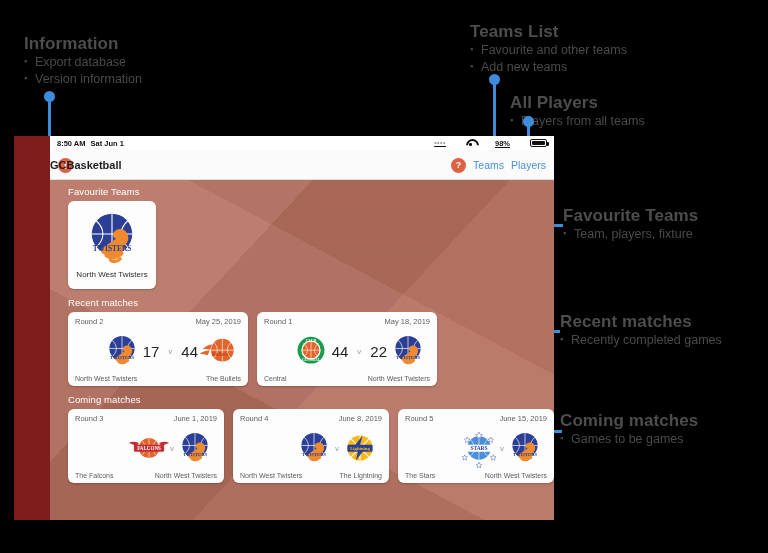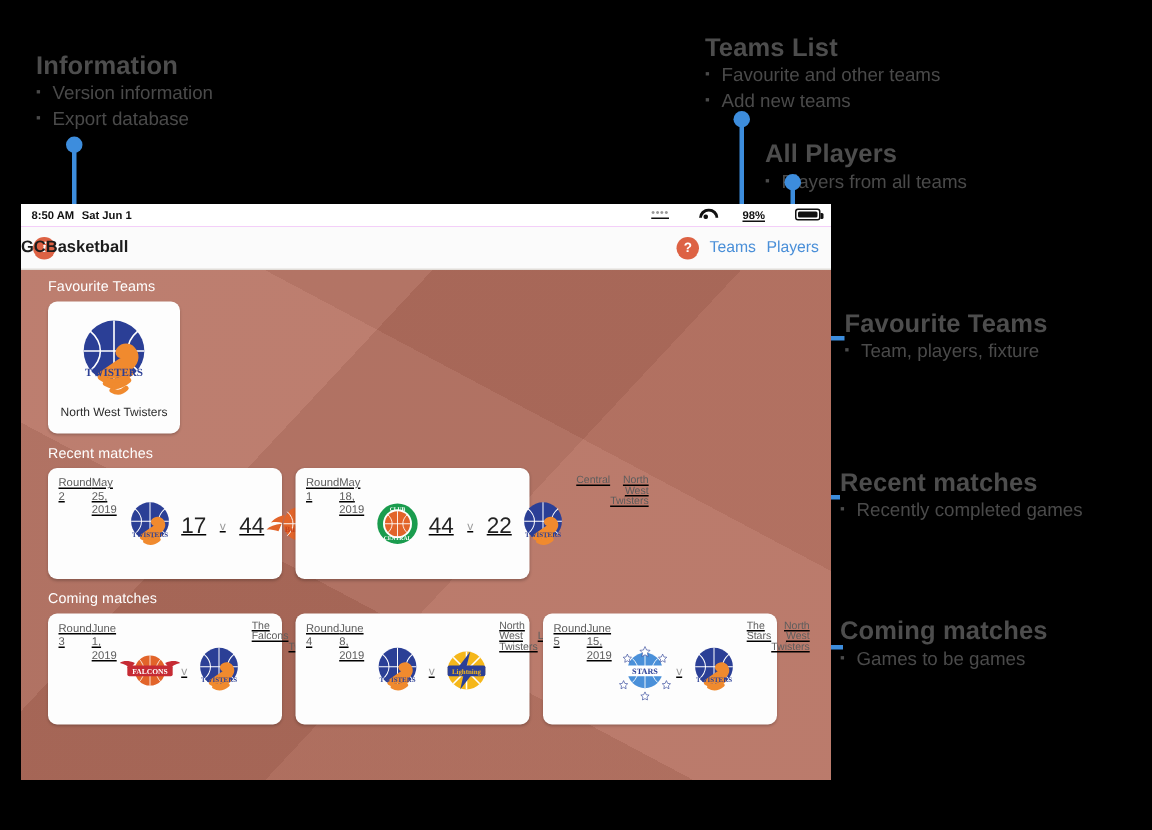--- a/index.html
+++ b/index.html
@@ -29,22 +29,23 @@
   .leader.vert { width: 3px; }
   .leader.horz { height: 3px; }
   .dot {
     position: absolute; width: 11px; height: 11px;
     border-radius: 50%; background: #3d8ddd;
   }
 
   
   #device {
     position: absolute; left: 14px; top: 136px;
-    width: 540px; height: 384px; background: #d946ef;
+    width: 540px; height: 384px; background: #7f1d1d;
     overflow: hidden;
+    padding-left: 36px;
   }
 
   
   .statusbar {
     height: 15px; background: #fff; display: flex; align-items: center;
     padding: 0 7px; font-size: 7.5px; color: #111; font-weight: bold;
   }
   .sb-left { display: flex; gap: 5px; align-items: center; }
   .sb-right { margin-left: auto; display: flex; gap: 20px; align-items: flex-start; text-decoration: underline; }
   .sb-dots { letter-spacing: .5px; color: #9a9a9a; font-size: 7px; }
@@ -107,41 +108,41 @@
   }
 
   
   .fav-row { position: relative; padding: 0 0 2px 18px; display: flex; }
   .fav-card { width: 88px; height: 88px; padding: 5px 4px 0; text-align: center; }
   .fav-logo { width: 68px; height: 62px; margin: 1px auto 0; }
   .fav-name { font-size: 8px; color: #2c2c2c; margin-top: 1px; }
 
   
   .match-row { position: relative; display: flex; gap: 9px; padding: 0 0 2px 18px; }
-  .match-card { width: 156px; height: 74px; padding: 5px 7px 4px; display: flex; flex-direction: row; text-decoration: underline; }
+  .match-card { width: 180px; height: 74px; padding: 5px 7px 4px; display: flex; flex-direction: column; }
   .mc-top { display: flex; justify-content: space-between; font-size: 7.5px; color: #5d5d5d; }
   .mc-mid { flex: 1; display: flex; align-items: center; justify-content: flex-end; padding: 1px 1px 0; }
   .mc-logo { width: 42px; height: 40px; flex: 0 0 auto; }
   .mc-score { font-size: 15px; color: #232323; font-weight: normal; }
   .mc-v { font-size: 8px; color: #9b9b9b; }
   .mc-center { display: flex; align-items: center; gap: 9px; }
   .mc-bot { display: flex; justify-content: space-between; font-size: 7px; color: #5d5d5d; }
   .mc-bot span { max-width: 80px; }
   .mc-bot .r { text-align: right; }
   svg { display: block; }
 </style>
 </head>
 <body>
 
 <div id="page">
 
   <div class="callout" style="left:24px; top:34px;">
     <div class="c-title">Information</div>
+    <div class="c-item">Export database</div>
     <div class="c-item">Version information</div>
-    <div class="c-item">Export database</div>
   </div>
   <div class="leader vert" style="left:48px; top:95px; height:48px;"></div>
   <div class="dot" style="left:44px; top:91px;"></div>
 
   <div class="callout" style="left:470px; top:22px;">
     <div class="c-title">Teams List</div>
     <div class="c-item">Favourite and other teams</div>
     <div class="c-item">Add new teams</div>
   </div>
   <div class="leader vert" style="left:493px; top:78px; height:72px;"></div>

